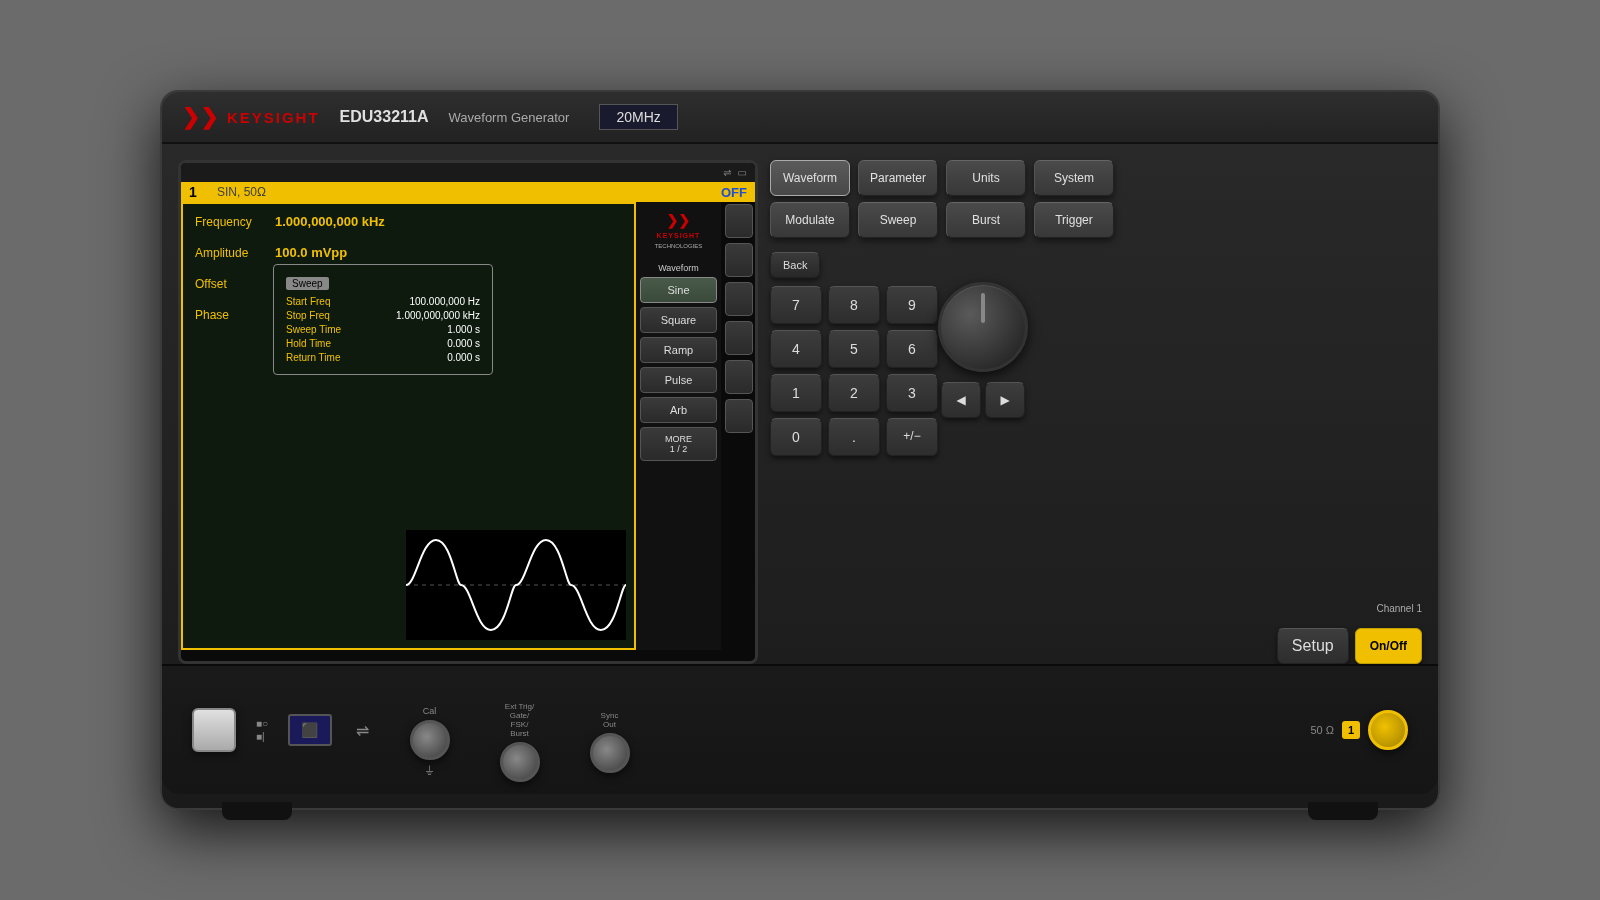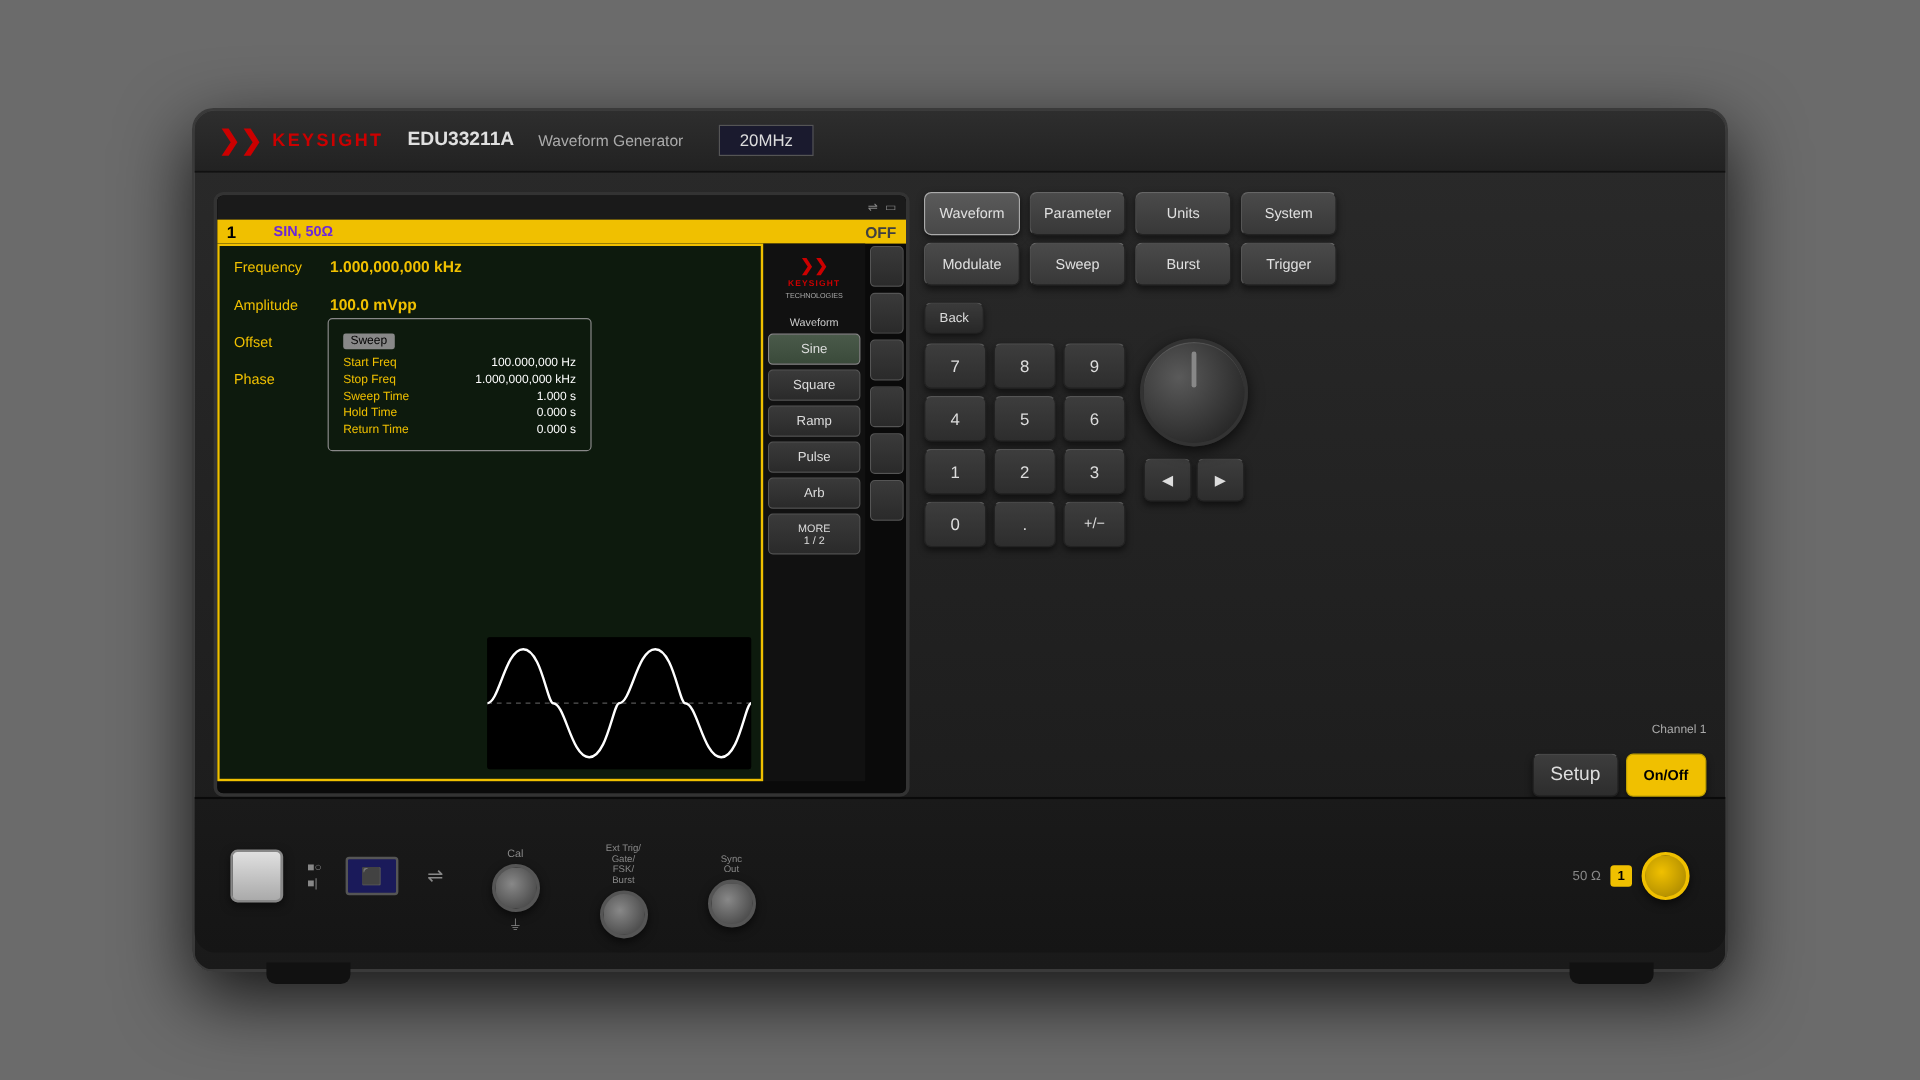--- a/index.html
+++ b/index.html
@@ -133,29 +133,29 @@
 
     .channel-num {
       background: #f0c000;
       color: #000;
       font-weight: bold;
       font-size: 14px;
       width: 20px;
     }
 
     .channel-info {
-      color: #6d28d9;
+      color: #404040;
       font-size: 12px;
-      font-weight: bold;
+      font-weight: normal;
       flex: 1;
-      margin-left: 19px;
+      margin-left: 8px;
     }
 
     .channel-status {
-      color: #404040;
+      color: #1d4ed8;
       font-size: 13px;
       font-weight: bold;
     }
 
     
     .params-area {
       display: flex;
       height: calc(100% - 50px);
     }
 
@@ -718,21 +718,21 @@
         </div>
 
         <div class="btn-row">
           <div class="ctrl-btn">Modulate</div>
           <div class="ctrl-btn">Sweep</div>
           <div class="ctrl-btn">Burst</div>
           <div class="ctrl-btn">Trigger</div>
         </div>
       </div>
 
-      <div style="display:flex;gap:12px;align-items:flex-start;margin-top:4px;">
+      <div style="display:flex;gap:0;align-items:flex-start;margin-top:4px;">
         <div style="display:flex;flex-direction:column;gap:8px;align-items:flex-start;">
           <button class="back-btn">Back</button>
           <div class="numpad">
             <div class="num-btn">7</div>
             <div class="num-btn">8</div>
             <div class="num-btn">9</div>
             <div class="num-btn">4</div>
             <div class="num-btn">5</div>
             <div class="num-btn">6</div>
             <div class="num-btn">1</div>

